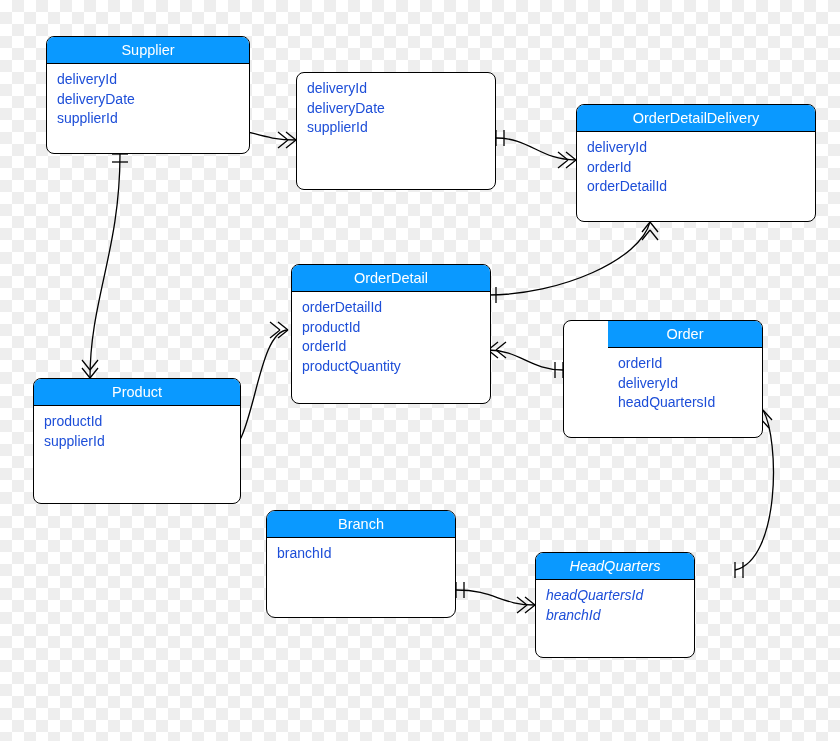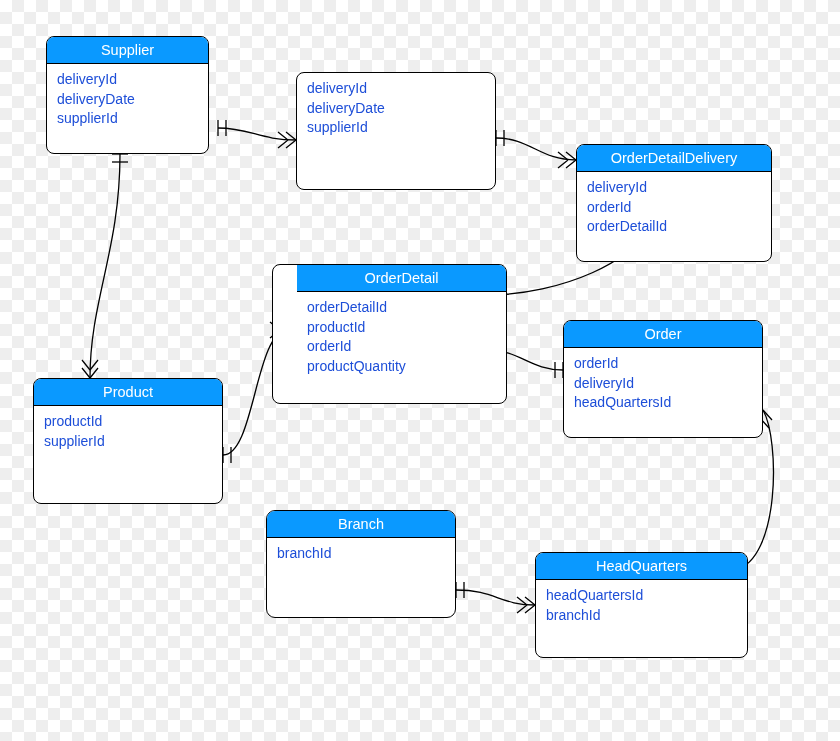--- a/index.html
+++ b/index.html
@@ -99,81 +99,81 @@
       <path d="M743,562 L743,578"></path>
       <path d="M763,410 L756,422 M763,410 L772,420 M760,418 L753,430 M760,418 L769,428"></path>
 
       <path d="M456,590 C495,590 500,605 535,605"></path>
       <path d="M456,582 L456,598"></path>
       <path d="M464,582 L464,598"></path>
       <path d="M535,605 L525,597 M535,605 L525,613 M527,605 L517,597 M527,605 L517,613"></path>
     </g>
   </svg>
 
-  <div class="entity" style="left:46px;top:36px;width:163px;height:118px;">
+  <div class="entity" style="left:46px;top:36px;width:204px;height:118px;">
     <div class="title">Supplier</div>
     <div class="attrs">
       <div>deliveryId</div>
       <div>deliveryDate</div>
       <div>supplierId</div>
     </div>
   </div>
 
   <div class="entity" style="left:296px;top:72px;width:200px;height:118px;">
     <div class="attrs">
       <div>deliveryId</div>
       <div>deliveryDate</div>
       <div>supplierId</div>
     </div>
   </div>
 
-  <div class="entity" style="left:576px;top:104px;width:196px;height:118px;margin-top:40px;">
+  <div class="entity" style="left:576px;top:104px;width:240px;height:118px;">
     <div class="title">OrderDetailDelivery</div>
     <div class="attrs">
       <div>deliveryId</div>
       <div>orderId</div>
       <div>orderDetailId</div>
     </div>
   </div>
 
-  <div class="entity" style="left:272px;top:264px;width:235px;height:140px;padding-left:24px;">
+  <div class="entity" style="left:291px;top:264px;width:200px;height:140px;">
     <div class="title">OrderDetail</div>
     <div class="attrs">
       <div>orderDetailId</div>
       <div>productId</div>
       <div>orderId</div>
       <div>productQuantity</div>
     </div>
   </div>
 
-  <div class="entity" style="left:563px;top:320px;width:200px;height:118px;">
+  <div class="entity" style="left:563px;top:320px;width:200px;height:118px;padding-left:44px;">
     <div class="title">Order</div>
     <div class="attrs">
       <div>orderId</div>
       <div>deliveryId</div>
       <div>headQuartersId</div>
     </div>
   </div>
 
-  <div class="entity" style="left:33px;top:378px;width:190px;height:126px;">
+  <div class="entity" style="left:33px;top:378px;width:208px;height:126px;">
     <div class="title">Product</div>
     <div class="attrs">
       <div>productId</div>
       <div>supplierId</div>
     </div>
   </div>
 
   <div class="entity" style="left:266px;top:510px;width:190px;height:108px;border-radius:9px;">
     <div class="title">Branch</div>
     <div class="attrs">
       <div>branchId</div>
     </div>
   </div>
 
-  <div class="entity" style="left:535px;top:552px;width:213px;height:106px;">
+  <div class="entity" style="left:535px;top:552px;width:160px;height:106px;font-style:italic;">
     <div class="title">HeadQuarters</div>
     <div class="attrs">
       <div>headQuartersId</div>
       <div>branchId</div>
     </div>
   </div>
 
 </div>
 
 </body></html>

